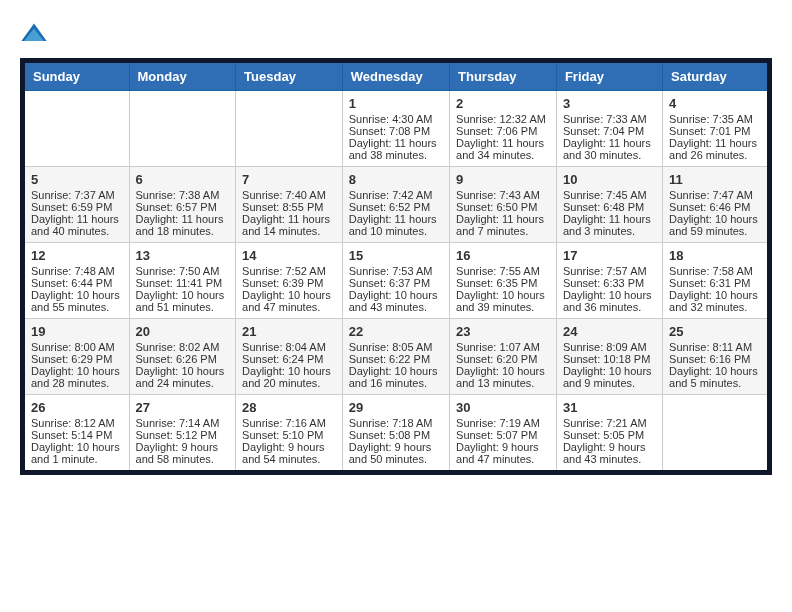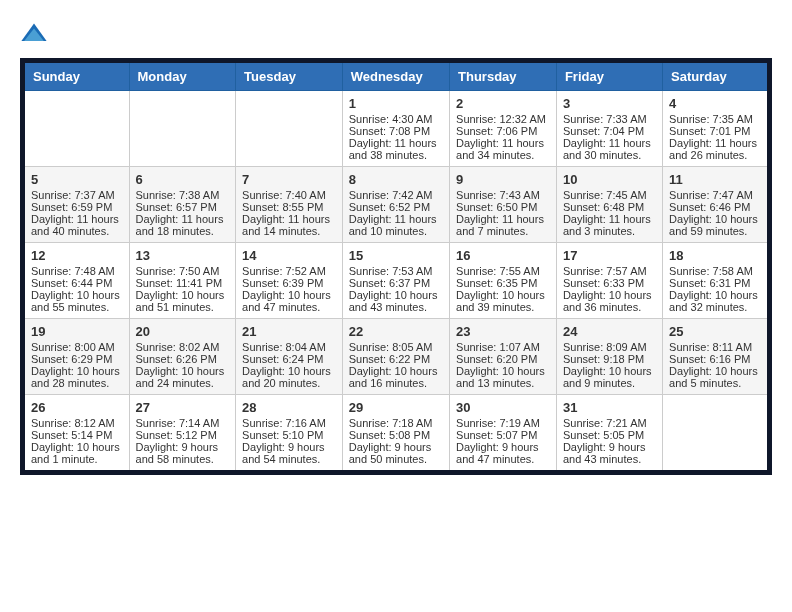--- a/index.html
+++ b/index.html
@@ -288,21 +288,21 @@
         <td>
           <span class="day-number">23</span>
           <div>Sunrise: 1:07 AM</div>
           <div>Sunset: 6:20 PM</div>
           <div>Daylight: 10 hours</div>
           <div>and 13 minutes.</div>
         </td>
         <td>
           <span class="day-number">24</span>
           <div>Sunrise: 8:09 AM</div>
-          <div>Sunset: 9:18 PM</div>
+          <div>Sunset: 10:18 PM</div>
           <div>Daylight: 10 hours</div>
           <div>and 9 minutes.</div>
         </td>
         <td>
           <span class="day-number">25</span>
           <div>Sunrise: 8:11 AM</div>
           <div>Sunset: 6:16 PM</div>
           <div>Daylight: 10 hours</div>
           <div>and 5 minutes.</div>
         </td>

